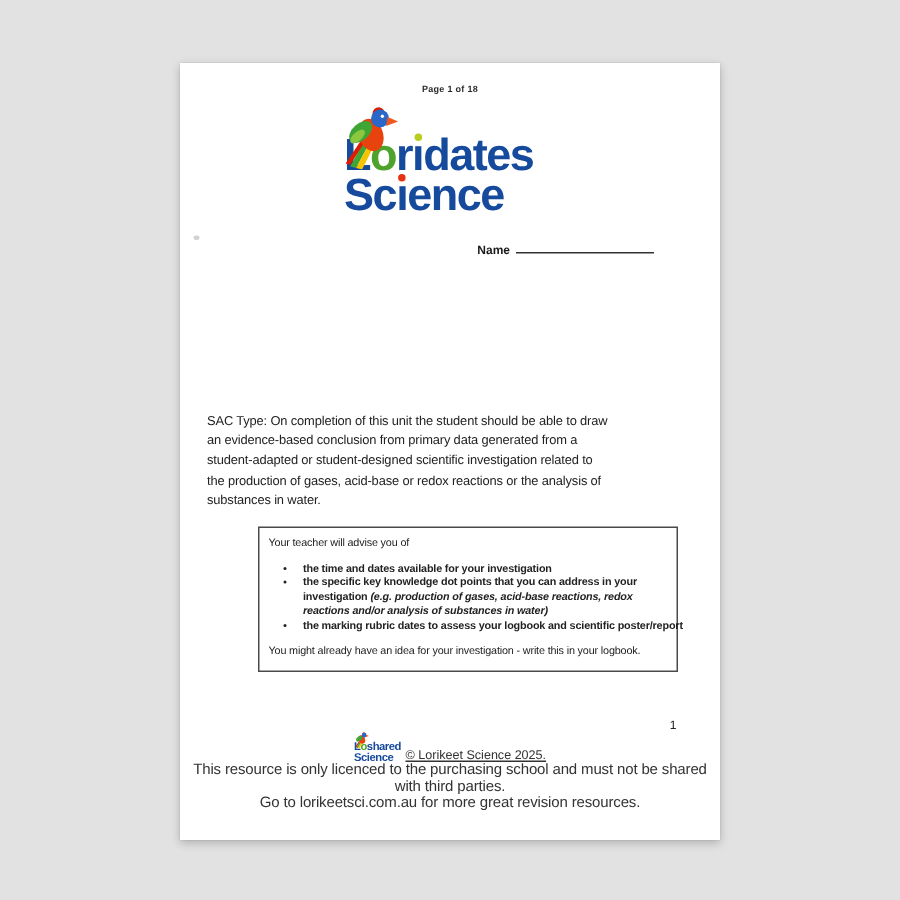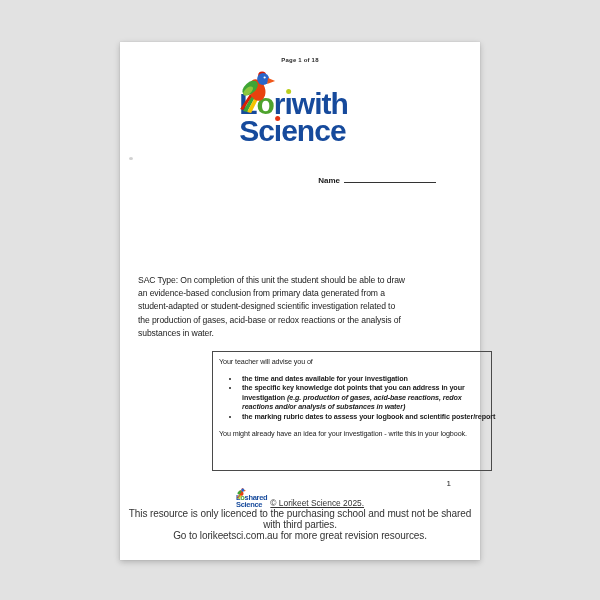--- a/index.html
+++ b/index.html
@@ -34,21 +34,21 @@
   .idot{position:relative;}
   .idot::after{
     content:"";position:absolute;width:5px;height:5px;border-radius:50%;
     top:2px;left:1.5px;
   }
   .idot-yellow::after{background:#b9ce1c;}
   .idot-red::after{background:#e53211;}
   .bird{position:absolute;top:-19px;left:-6px;width:46px;height:42px;}
   
   .name-row{
-    position:absolute;top:133px;right:44px;
+    position:absolute;top:119px;right:44px;
     font-size:8px;color:#1a1a1a;margin-left:32px;
   }
   .name-row b{font-weight:bold;}
   .name-line{
     display:inline-block;width:92px;border-bottom:1.4px solid #333;
     height:7px;margin-left:4px;
   }
   
   .title{
     position:absolute;top:147px;left:0;width:100%;
@@ -56,24 +56,24 @@
     line-height:17.5px;white-space:pre-line;
   }
   
   .sac{
     position:absolute;top:232px;left:18px;right:18px;
     text-align:left;font-size:8.6px;color:#222;
     line-height:13.2px;white-space:pre-line;letter-spacing:-.1px;
   }
   
   .box{
-    position:absolute;left:52px;top:309px;width:280px;height:120px;
+    position:absolute;left:52px;top:309px;width:280px;height:97px;
     box-sizing:border-box;border:1px solid #4a4a4a;
     padding:5px 6px;
-    font-size:7.2px;color:#222;line-height:9.6px;letter-spacing:-.1px;margin-left:40px;
+    font-size:7.2px;color:#222;line-height:9.6px;letter-spacing:-.1px;
   }
   .box ul{margin:7px 0 0 0;padding:0 0 0 21px;}
   .box li{margin:0;padding:0 0 0 2px;font-weight:bold;}
   .nowrap{white-space:nowrap;}
   .box .closing{margin-top:7px;white-space:nowrap;}
   .italic{font-style:italic;}
   
   .page-num{
     position:absolute;top:437px;right:29px;font-size:8px;color:#222;
   }
@@ -113,21 +113,21 @@
         <path d="M14 41 L22 26 L25 28 L18 42 Z" fill="#f5c400"></path>
         <path d="M7 38 L17 23 L19 25 L10 39 Z" fill="#d81e05"></path>
         <ellipse cx="24" cy="19" rx="8" ry="11" transform="rotate(-18 24 19)" fill="#e8420f"></ellipse>
         <ellipse cx="17" cy="17" rx="9" ry="5.5" transform="rotate(-42 17 17)" fill="#3fa535"></ellipse>
         <ellipse cx="15" cy="20" rx="6" ry="3" transform="rotate(-42 15 20)" fill="#8dc63f"></ellipse>
         <circle cx="29" cy="4.5" r="4" fill="#d81e05"></circle>
         <circle cx="30" cy="8" r="6" fill="#2b66c9"></circle>
         <path d="M35 7 L42 10 L34 13 Z" fill="#f0581a"></path>
         <circle cx="31.5" cy="6.5" r="1.1" fill="#ffffff"></circle>
       </svg>
-      <span>L</span><span class="o-green">o</span><span>r</span><span class="idot idot-yellow">ı</span><span>with</span>
+      <span>L</span><span class="o-green">o</span><span>r</span><span class="idot idot-yellow">ı</span><span>dates</span>
     </div>
     <div class="logo-text">
       <span>Sc</span><span class="idot idot-red">ı</span><span>ence</span>
     </div>
   </div>
 
   <div class="artifact"></div>
 
   <div class="name-row">
     <b>Name</b><span class="name-line"></span>

